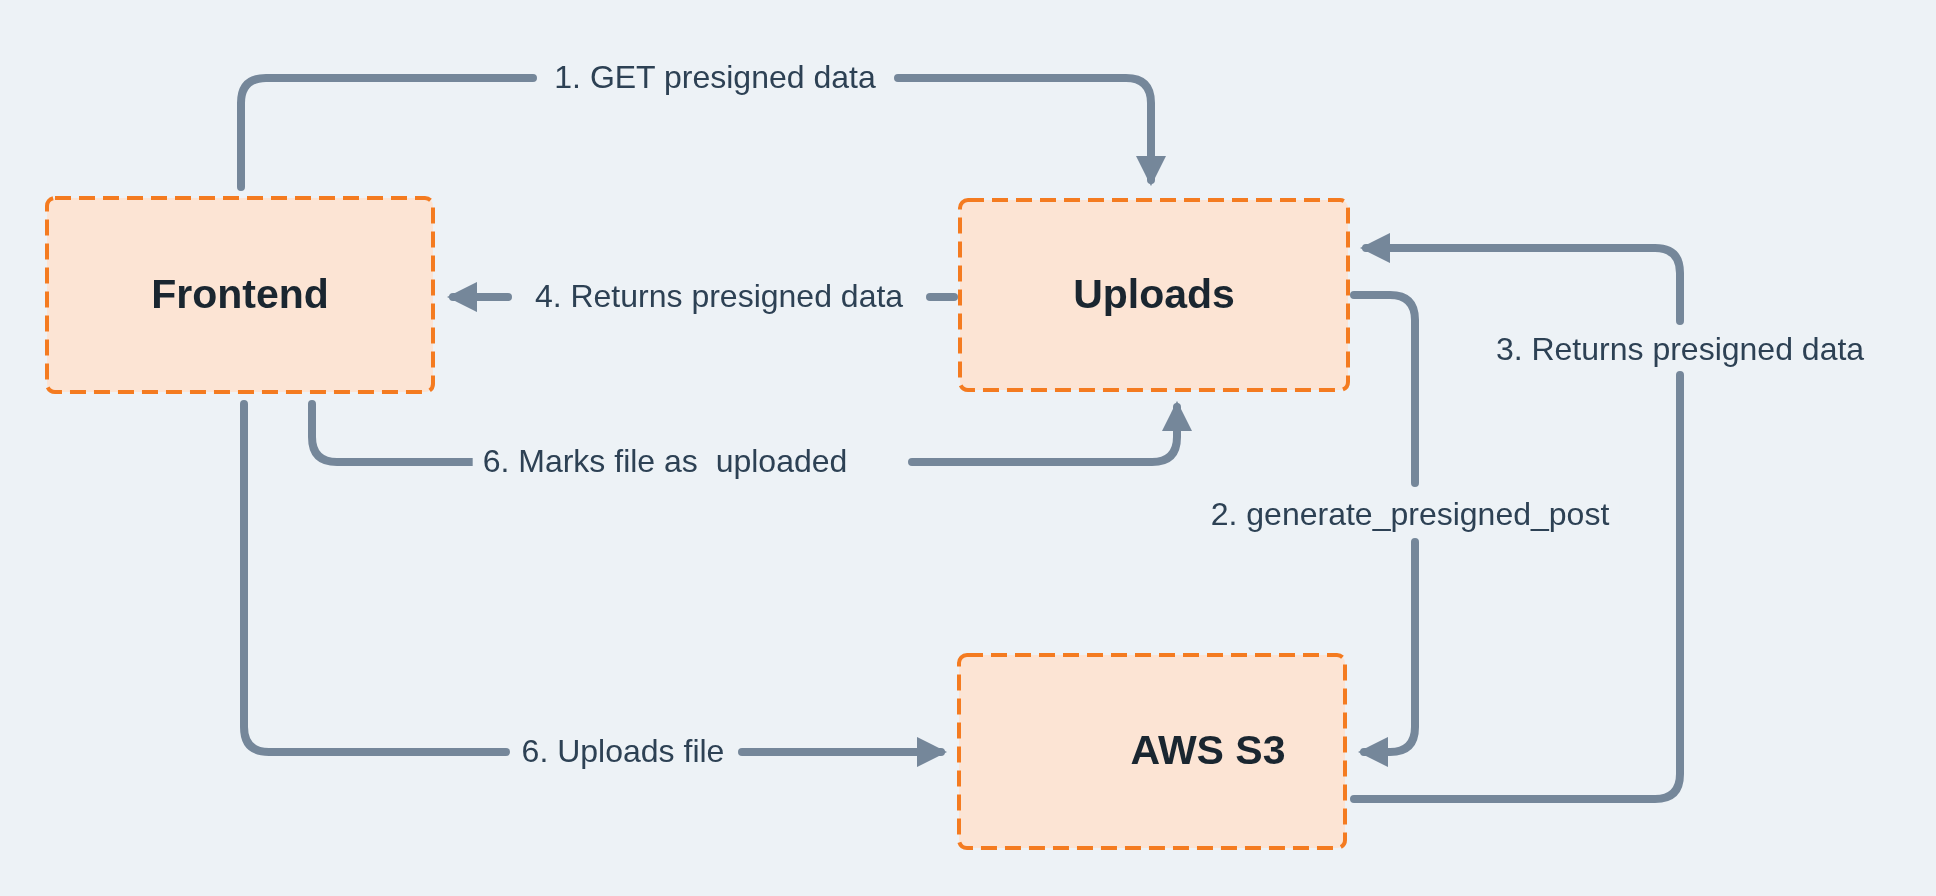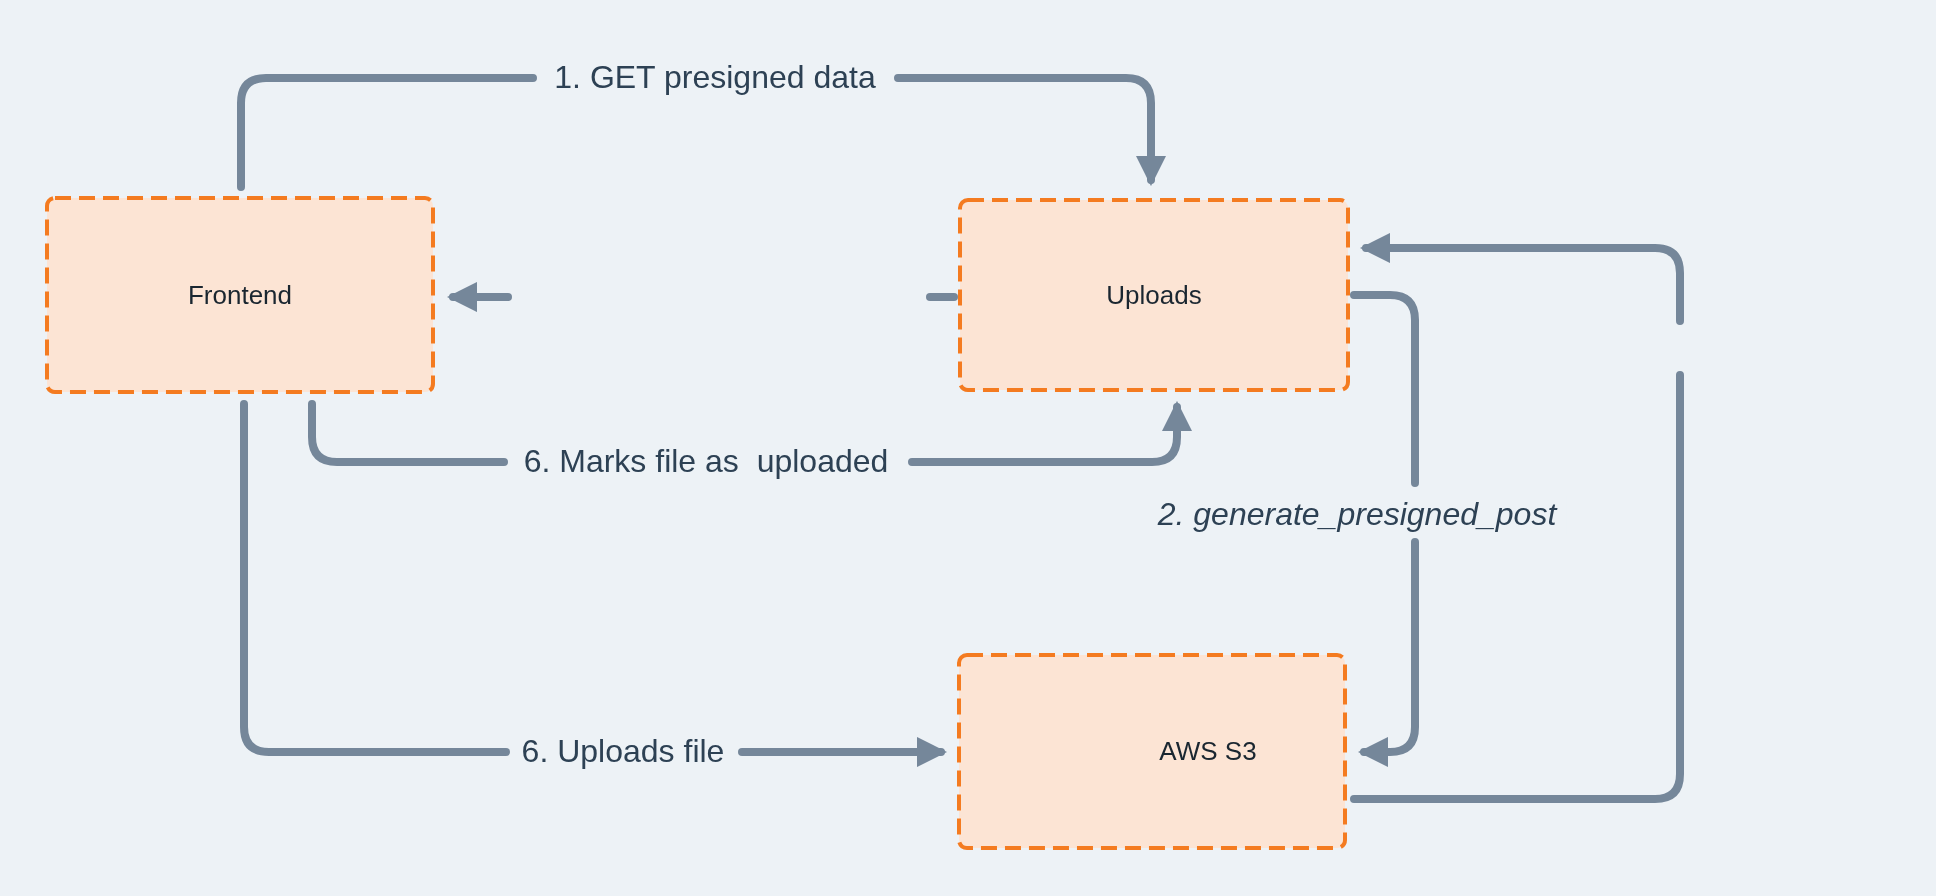--- a/index.html
+++ b/index.html
@@ -42,24 +42,25 @@
     font-size:32px;
     line-height:1.1;
     color:var(--flow-label-text);
     background:var(--background);
     padding:2px 10px;
     white-space:pre;
   }
   .node-label{
     position:absolute;
     transform:translate(-50%,-50%);
-    font-size:26px;
+    font-size:41px;
     line-height:1.1;
     color:var(--node-label-text);
     white-space:pre;
+    font-weight:bold;
   }
 </style>
 </head>
 <body>
 
 <div id="stage">
 
   <svg id="diagram-svg" width="1936" height="896" viewBox="0 0 1936 896">
     <defs>
       <marker id="ah" viewBox="0 0 10 10" refX="8" refY="5" markerWidth="3.8" markerHeight="3.8" orient="auto">
@@ -88,17 +89,19 @@
 
     <path class="flow-line" d="M1354 799 H1655 Q1680 799 1680 774 V375"></path>
     <path class="flow-line" marker-end="url(#ah)" d="M1680 321 V273 Q1680 248 1655 248 H1366"></path>
   </svg>
 
   <div class="node-label" style="left:240px;top:295px;">Frontend</div>
   <div class="node-label" style="left:1154px;top:295px;">Uploads</div>
   <div class="node-label" style="left:1208px;top:751px;">AWS S3</div>
 
   <div class="flow-label" style="left:715px;top:78px;">1. GET presigned data</div>
-  <div class="flow-label" style="left:1357px;top:515px;font-style:italic;">2. generate_presigned_post</div>
+  <div class="flow-label" style="left:1410px;top:515px;">2. generate_presigned_post</div>
+  <div class="flow-label" style="left:1680px;top:350px;">3. Returns presigned data</div>
+  <div class="flow-label" style="left:719px;top:297px;">4. Returns presigned data</div>
   <div class="flow-label" style="left:623px;top:752px;">6. Uploads file</div>
-  <div class="flow-label" style="left:706px;top:462px;">6. Marks file as  uploaded</div>
+  <div class="flow-label" style="left:665px;top:462px;">6. Marks file as  uploaded</div>
 
 </div>
 
 </body></html>

